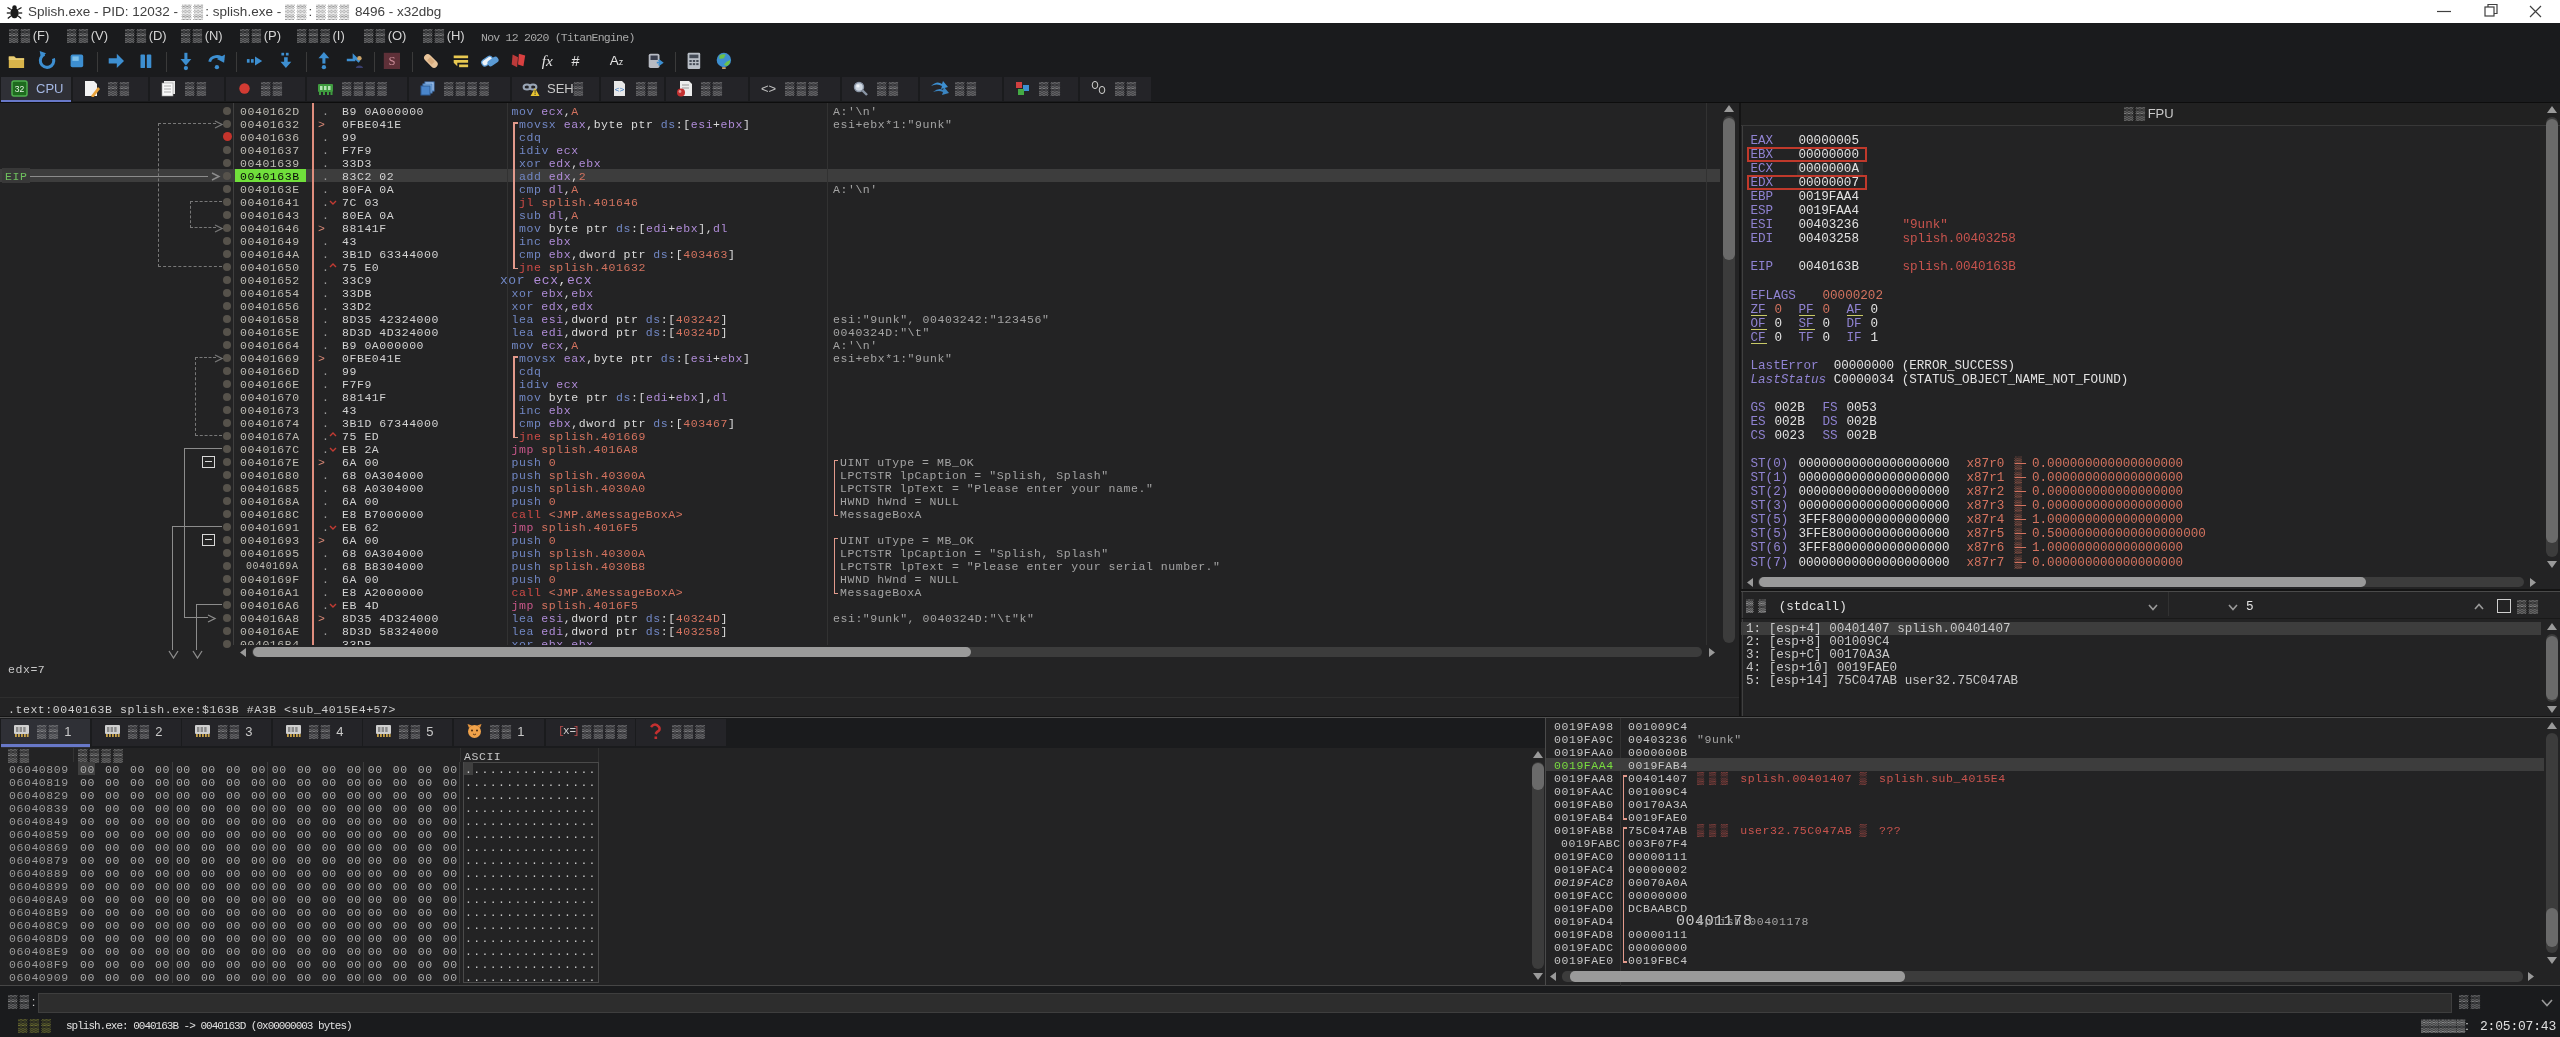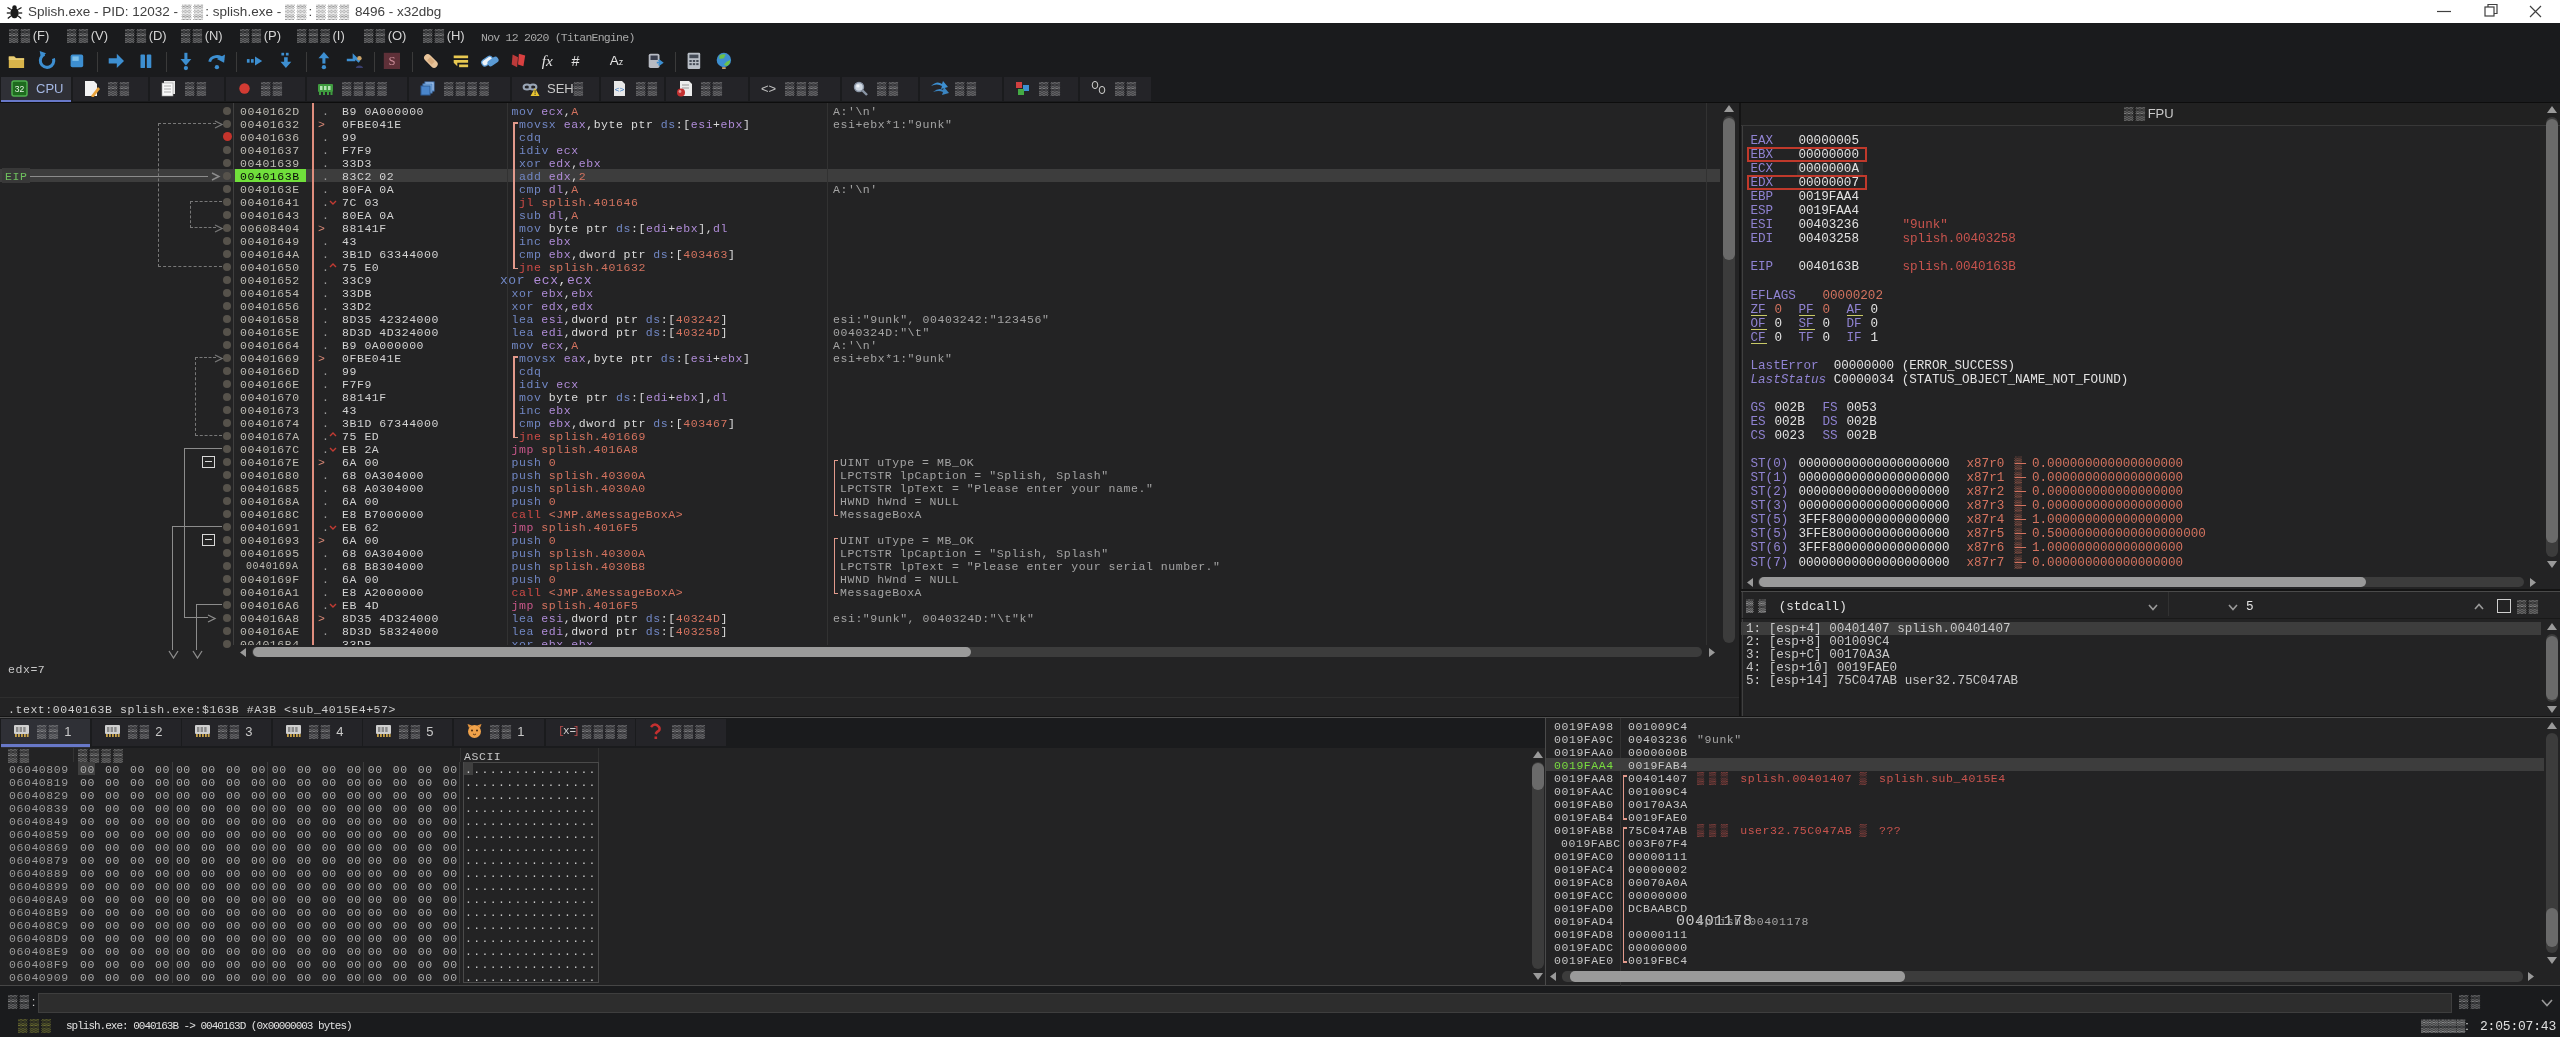--- a/index.html
+++ b/index.html
@@ -377,21 +377,21 @@
     <path d="M1 1 L4 4 L7 1" stroke="#c23b33" stroke-width="1.4" fill="none"></path>
   </svg>
 <div class="m" style="left:342px;top:196px;font-size:11.5px;letter-spacing:0.56px;color:#d2d2d2;">7C 03</div>
 <div class="m" style="left:519px;top:196px;font-size:11.5px;letter-spacing:0.56px;color:#e2e2e2;"><span style="color:#ce4a46;">jl </span><span style="color:#d4735f;">splish.401646</span></div>
 <div style="position:absolute;left:223px;top:210.5px;width:8px;height:8px;border-radius:50%;background:#56524b"></div>
 <div class="m" style="left:240px;top:209px;font-size:11.5px;letter-spacing:0.56px;color:#bebcb4;">00401643</div>
 <div class="m" style="left:322px;top:209px;font-size:11.5px;letter-spacing:0.56px;color:#9c9c9c;">.</div>
 <div class="m" style="left:342px;top:209px;font-size:11.5px;letter-spacing:0.56px;color:#d2d2d2;">80EA 0A</div>
 <div class="m" style="left:519px;top:209px;font-size:11.5px;letter-spacing:0.56px;color:#e2e2e2;"><span style="color:#7187c4;">sub </span><span style="color:#b08cd8;">dl</span><span style="color:#dcdcdc;">,</span><span style="color:#d4735f;">A</span></div>
 <div style="position:absolute;left:223px;top:223.5px;width:8px;height:8px;border-radius:50%;background:#56524b"></div>
-<div class="m" style="left:240px;top:222px;font-size:11.5px;letter-spacing:0.56px;color:#bebcb4;">00608404</div>
+<div class="m" style="left:240px;top:222px;font-size:11.5px;letter-spacing:0.56px;color:#bebcb4;">00401646</div>
 <div class="m" style="left:318px;top:222px;font-size:11.5px;letter-spacing:0.56px;color:#d98876;">&gt;</div>
 <div class="m" style="left:342px;top:222px;font-size:11.5px;letter-spacing:0.56px;color:#d2d2d2;">88141F</div>
 <div class="m" style="left:519px;top:222px;font-size:11.5px;letter-spacing:0.56px;color:#e2e2e2;"><span style="color:#7187c4;">mov </span><span style="color:#dcdcdc;">byte</span><span style="color:#dcdcdc;"> </span><span style="color:#dcdcdc;">ptr</span><span style="color:#dcdcdc;"> </span><span style="color:#7187c4;">ds</span><span style="color:#dcdcdc;">:</span><span style="color:#dcdcdc;">[</span><span style="color:#b08cd8;">edi</span><span style="color:#dcdcdc;">+</span><span style="color:#b08cd8;">ebx</span><span style="color:#dcdcdc;">]</span><span style="color:#dcdcdc;">,</span><span style="color:#b08cd8;">dl</span></div>
 <div style="position:absolute;left:223px;top:236.5px;width:8px;height:8px;border-radius:50%;background:#56524b"></div>
 <div class="m" style="left:240px;top:235px;font-size:11.5px;letter-spacing:0.56px;color:#bebcb4;">00401649</div>
 <div class="m" style="left:322px;top:235px;font-size:11.5px;letter-spacing:0.56px;color:#9c9c9c;">.</div>
 <div class="m" style="left:342px;top:235px;font-size:11.5px;letter-spacing:0.56px;color:#d2d2d2;">43</div>
 <div class="m" style="left:519px;top:235px;font-size:11.5px;letter-spacing:0.56px;color:#e2e2e2;"><span style="color:#7187c4;">inc </span><span style="color:#b08cd8;">ebx</span></div>
 <div style="position:absolute;left:223px;top:249.5px;width:8px;height:8px;border-radius:50%;background:#56524b"></div>
 <div class="m" style="left:240px;top:248px;font-size:11.5px;letter-spacing:0.56px;color:#bebcb4;">0040164A</div>
@@ -1063,21 +1063,21 @@
 <div class="m" style="left:1628px;top:811px;font-size:11.5px;letter-spacing:0.56px;color:#c8c8c8;">0019FAE0</div>
 <div class="m" style="left:1554px;top:824px;font-size:11.5px;letter-spacing:0.56px;color:#c4c4c4;">0019FAB8</div>
 <div class="m" style="left:1628px;top:824px;font-size:11.5px;letter-spacing:0.56px;color:#c8c8c8;">75C047AB</div>
 <div class="m" style="left:1697px;top:824px;font-size:11.5px;letter-spacing:0.56px;color:#e2e2e2;"><span style="letter-spacing:5px;color:#c9544e;">▒▒▒</span><span style="color:#c9544e;"> user32.75C047AB </span><span style="letter-spacing:5px;color:#c9544e;">▒</span><span style="color:#c9544e;"> ???</span></div>
 <div class="m" style="left:1554px;top:837px;font-size:11.5px;letter-spacing:0.56px;color:#c4c4c4;margin-left:7px;">0019FABC</div>
 <div class="m" style="left:1628px;top:837px;font-size:11.5px;letter-spacing:0.56px;color:#c8c8c8;">003F07F4</div>
 <div class="m" style="left:1554px;top:850px;font-size:11.5px;letter-spacing:0.56px;color:#c4c4c4;">0019FAC0</div>
 <div class="m" style="left:1628px;top:850px;font-size:11.5px;letter-spacing:0.56px;color:#c8c8c8;">00000111</div>
 <div class="m" style="left:1554px;top:863px;font-size:11.5px;letter-spacing:0.56px;color:#c4c4c4;">0019FAC4</div>
 <div class="m" style="left:1628px;top:863px;font-size:11.5px;letter-spacing:0.56px;color:#c8c8c8;">00000002</div>
-<div class="m" style="left:1554px;top:876px;font-size:11.5px;letter-spacing:0.56px;color:#c4c4c4;">0019FAC8</div>
+<div class="m" style="left:1554px;top:876px;font-size:11.5px;letter-spacing:0.56px;color:#c4c4c4;font-style:italic;">0019FAC8</div>
 <div class="m" style="left:1628px;top:876px;font-size:11.5px;letter-spacing:0.56px;color:#c8c8c8;">00070A0A</div>
 <div class="m" style="left:1554px;top:889px;font-size:11.5px;letter-spacing:0.56px;color:#c4c4c4;">0019FACC</div>
 <div class="m" style="left:1628px;top:889px;font-size:11.5px;letter-spacing:0.56px;color:#c8c8c8;">00000000</div>
 <div class="m" style="left:1554px;top:902px;font-size:11.5px;letter-spacing:0.56px;color:#c4c4c4;">0019FAD0</div>
 <div class="m" style="left:1628px;top:902px;font-size:11.5px;letter-spacing:0.56px;color:#c8c8c8;">DCBAABCD</div>
 <div class="m" style="left:1554px;top:915px;font-size:11.5px;letter-spacing:0.56px;color:#c4c4c4;">0019FAD4</div>
 <div class="m" style="left:1628px;top:915px;font-size:15px;letter-spacing:0.56px;color:#c8c8c8;margin-left:48px;">00401178</div>
 <div class="m" style="left:1697px;top:915px;font-size:11.5px;letter-spacing:0.56px;color:#a4a4a4;">splish.00401178</div>
 <div class="m" style="left:1554px;top:928px;font-size:11.5px;letter-spacing:0.56px;color:#c4c4c4;">0019FAD8</div>
 <div class="m" style="left:1628px;top:928px;font-size:11.5px;letter-spacing:0.56px;color:#c8c8c8;">00000111</div>

